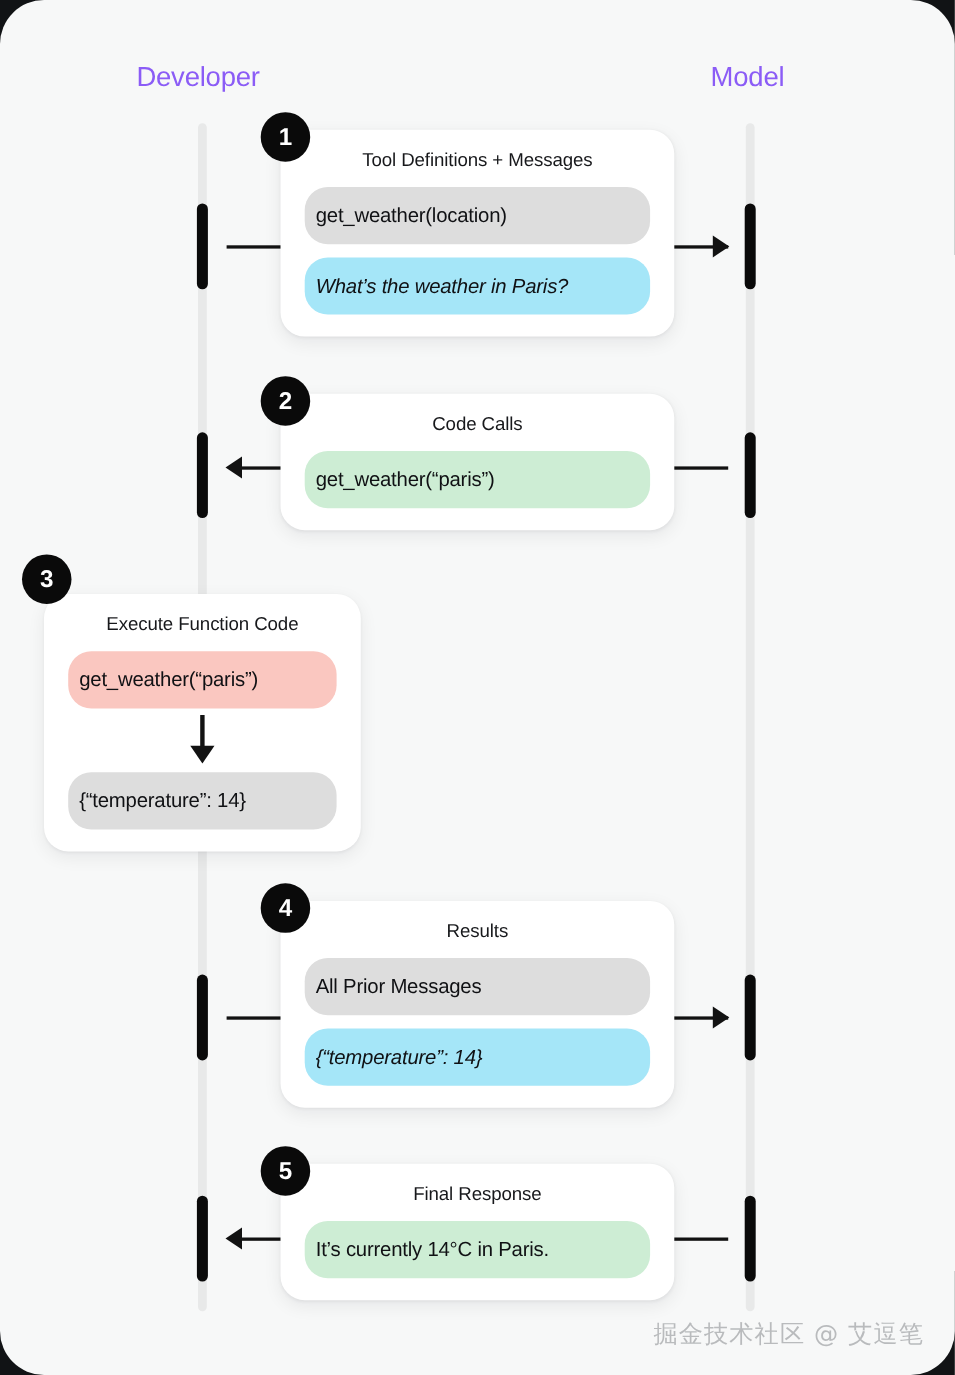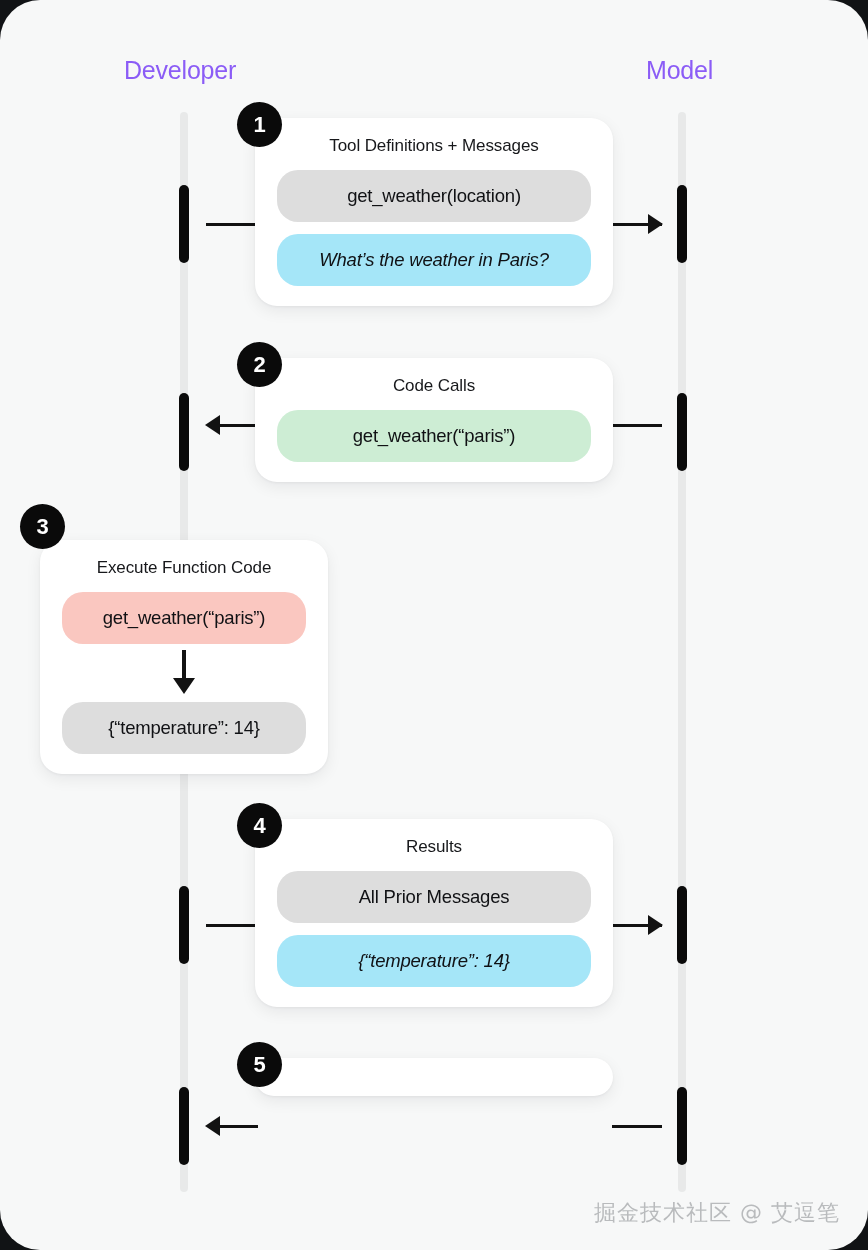--- a/index.html
+++ b/index.html
@@ -70,21 +70,20 @@
     text-align:center;
     font-size:17px;
     color:#17181b;
     font-weight:400;
     letter-spacing:-0.1px;
     margin-bottom:14px;
     white-space:nowrap;
   }
   .pill{
     border-radius:21px;
-    text-align:center;
     font-size:18.5px;
     color:#101114;
     font-weight:500;
     letter-spacing:-0.2px;
     padding:15px 10px;
     margin-bottom:12px;
     white-space:nowrap;
     overflow:hidden;
   }
   .pill:last-child{margin-bottom:0;}
@@ -192,18 +191,20 @@
     <div class="pill gray">All Prior Messages</div>
     <div class="pill blue">{“temperature”: 14}</div>
   </div>
   <div class="step-badge" style="left:237px;top:803px;">4</div>
 
   <div class="connector" style="left:220px;top:1125px;width:38px;"></div>
   <div class="connector" style="left:612px;top:1125px;width:50px;"></div>
   <div class="arrowhead left" style="left:205px;top:1116px;"></div>
 
   <div class="card" style="left:255px;top:1058px;width:358px;">
+    <div class="card-title">Final Response</div>
+    <div class="pill green">It’s currently 14°C in Paris.</div>
   </div>
   <div class="step-badge" style="left:237px;top:1042px;">5</div>
 
   <div id="watermark">掘金技术社区 @ 艾逗笔</div>
 
 </div>
 
 </body></html>

